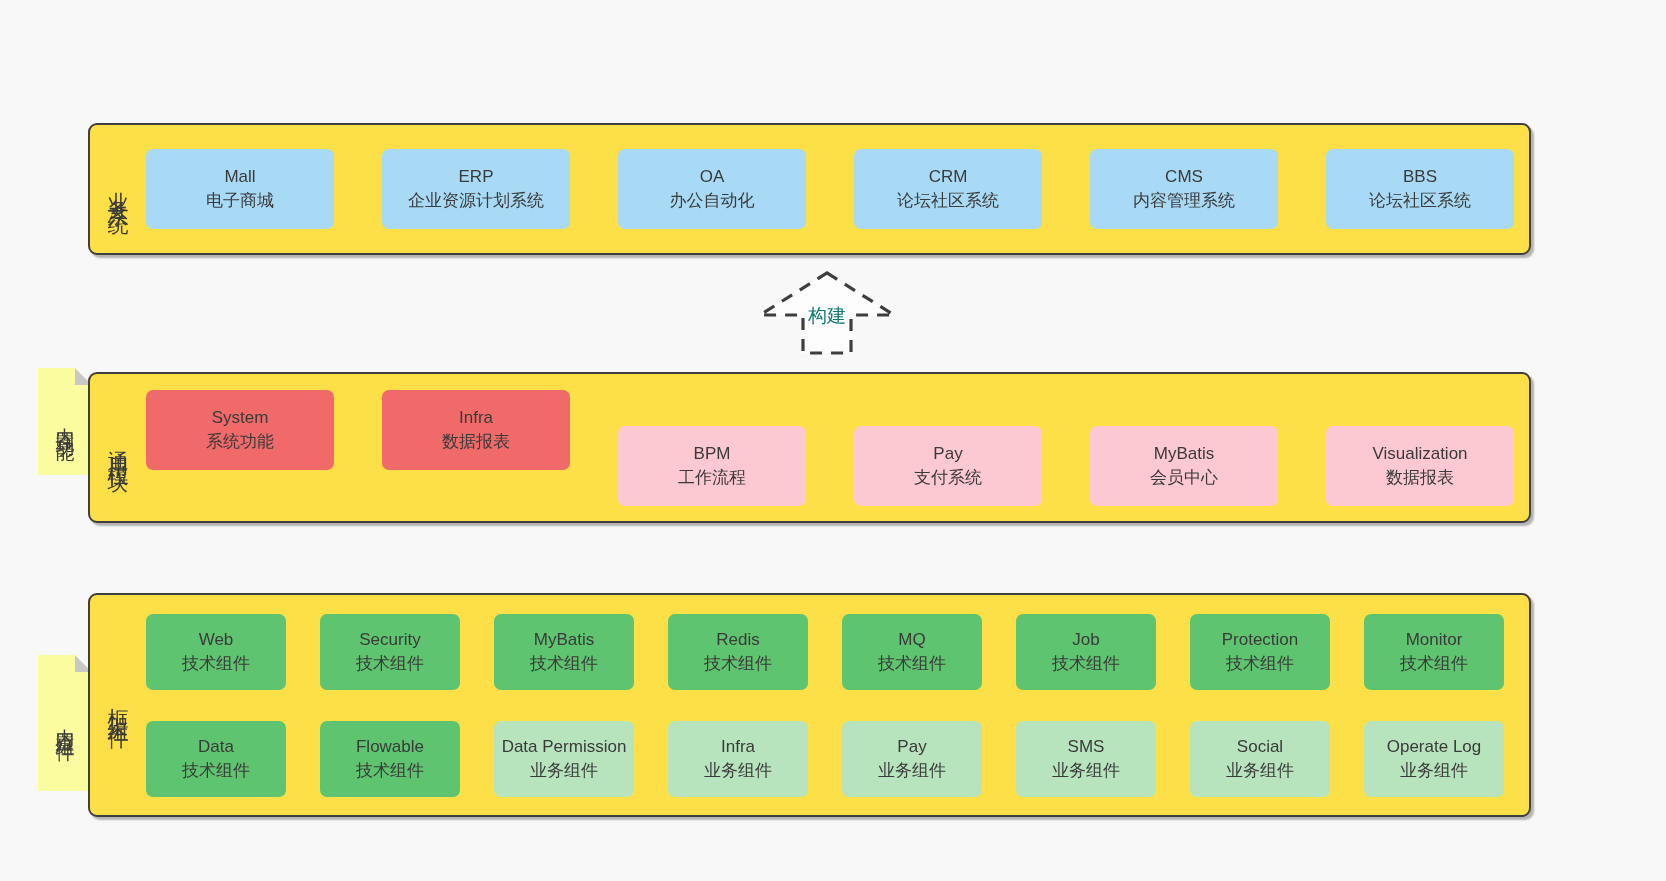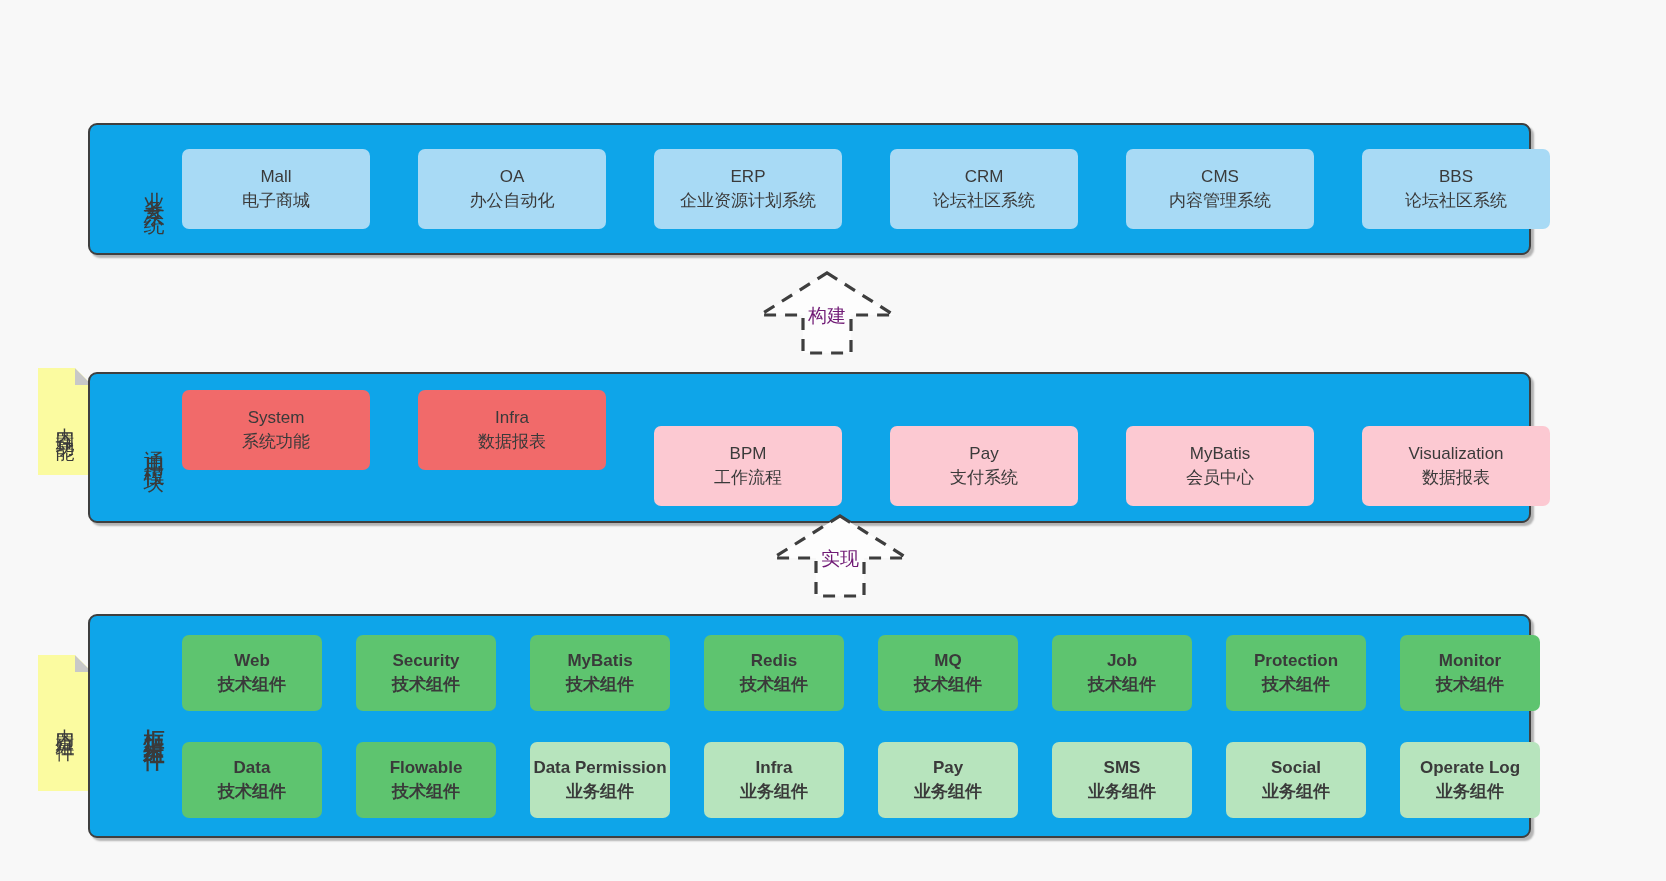--- a/index.html
+++ b/index.html
@@ -7,27 +7,27 @@
     width:1666px;height:881px;position:relative;overflow:hidden;
     background:#f8f8f8;
     font-family:"Liberation Sans","DejaVu Sans",sans-serif;
     color:#3a3a3a;
   }
   .canvas{position:absolute;inset:0;}
 
   
   .layer{
     position:absolute;left:88px;width:1443px;box-sizing:border-box;
-    background:#0ea5e9;border:2px solid #3f3f3f;border-radius:9px;
+    background:#fde047;border:2px solid #3f3f3f;border-radius:9px;
     box-shadow:3px 3px 2px rgba(0,0,0,0.28);
-    display:flex;z-index:2;padding-left:36px;
+    display:flex;z-index:2;
   }
   #layer-0{top:123px;height:132px;}
   #layer-1{top:372px;height:151px;}
-  #layer-2{top:614px;height:224px;font-weight:bold;}
+  #layer-2{top:593px;height:224px;}
 
   .side-label{
     width:56px;flex:0 0 56px;
     display:flex;align-items:center;justify-content:center;
     writing-mode:vertical-rl;text-orientation:upright;
     font-size:21px;letter-spacing:7px;color:#3a3a3a;
   }
   .boxes-host{
     flex:1;display:flex;flex-direction:column;justify-content:center;
     gap:31px;padding-right:16px;
@@ -68,46 +68,46 @@
   #sticky-2{top:655px;height:136px;}
 
   
   .arrow{position:absolute;width:140px;height:86px;z-index:3;}
   #arrow-0{left:757px;top:270px;}
   #arrow-1{left:770px;top:513px;}
   .arrow svg{display:block;width:100%;height:100%;}
   .arrow-label{
     position:absolute;left:50%;top:46px;transform:translate(-50%,-50%);
     background:#fdfdfd;padding:0 3px;font-size:19px;white-space:nowrap;
-    color:#701a75;
+    color:#0f766e;
   }
 </style>
 </head>
 <body>
 
 <div class="canvas">
 
   <div class="sticky" id="sticky-1">内置功能</div>
   <div class="sticky" id="sticky-2">内置组件</div>
 
   <section class="layer" id="layer-0">
     <div class="side-label">业务系统</div>
     <div class="boxes-host">
         <div class="box-row">
           <div class="box blue">
             <span class="box-name">Mall</span>
             <span class="box-desc">电子商城</span>
           </div>
           <div class="box blue">
+            <span class="box-name">ERP</span>
+            <span class="box-desc">企业资源计划系统</span>
+          </div>
+          <div class="box blue">
             <span class="box-name">OA</span>
             <span class="box-desc">办公自动化</span>
-          </div>
-          <div class="box blue">
-            <span class="box-name">ERP</span>
-            <span class="box-desc">企业资源计划系统</span>
           </div>
           <div class="box blue">
             <span class="box-name">CRM</span>
             <span class="box-desc">论坛社区系统</span>
           </div>
           <div class="box blue">
             <span class="box-name">CMS</span>
             <span class="box-desc">内容管理系统</span>
           </div>
           <div class="box blue">
@@ -150,26 +150,20 @@
             <span class="box-desc">会员中心</span>
           </div>
           <div class="box pink">
             <span class="box-name">Visualization</span>
             <span class="box-desc">数据报表</span>
           </div>
         </div>
       </div>
   </section>
 
-  <div class="arrow" id="arrow-1">
-    <svg viewBox="0 0 140 86">
-      <path d="M70 3 L137 45 L94 45 L94 83 L46 83 L46 45 L3 45 Z" fill="#fdfdfd" stroke="#3e3e3e" stroke-width="3.2" stroke-dasharray="12 9" stroke-linejoin="miter"></path>
-    </svg>
-    <span class="arrow-label">实现</span>
-  </div>
 
   <section class="layer" id="layer-2">
     <div class="side-label">框架组件</div>
     <div class="boxes-host">
         <div class="box-row">
           <div class="box green">
             <span class="box-name">Web</span>
             <span class="box-desc">技术组件</span>
           </div>
           <div class="box green">

